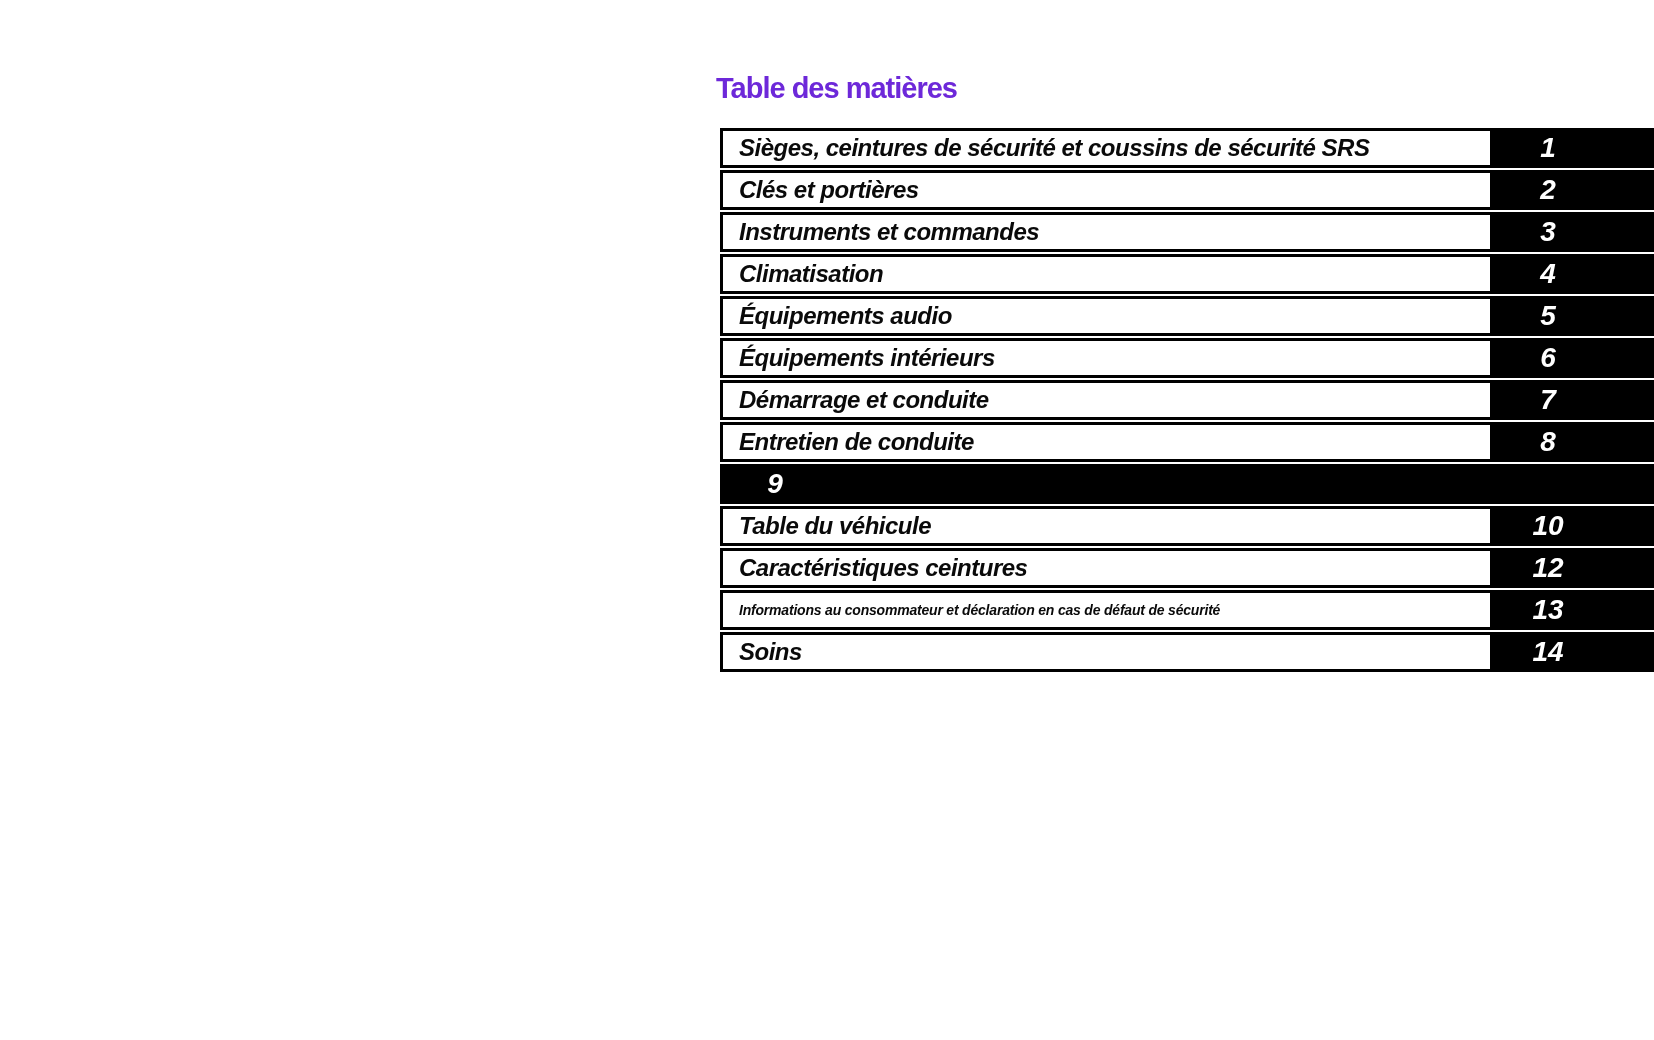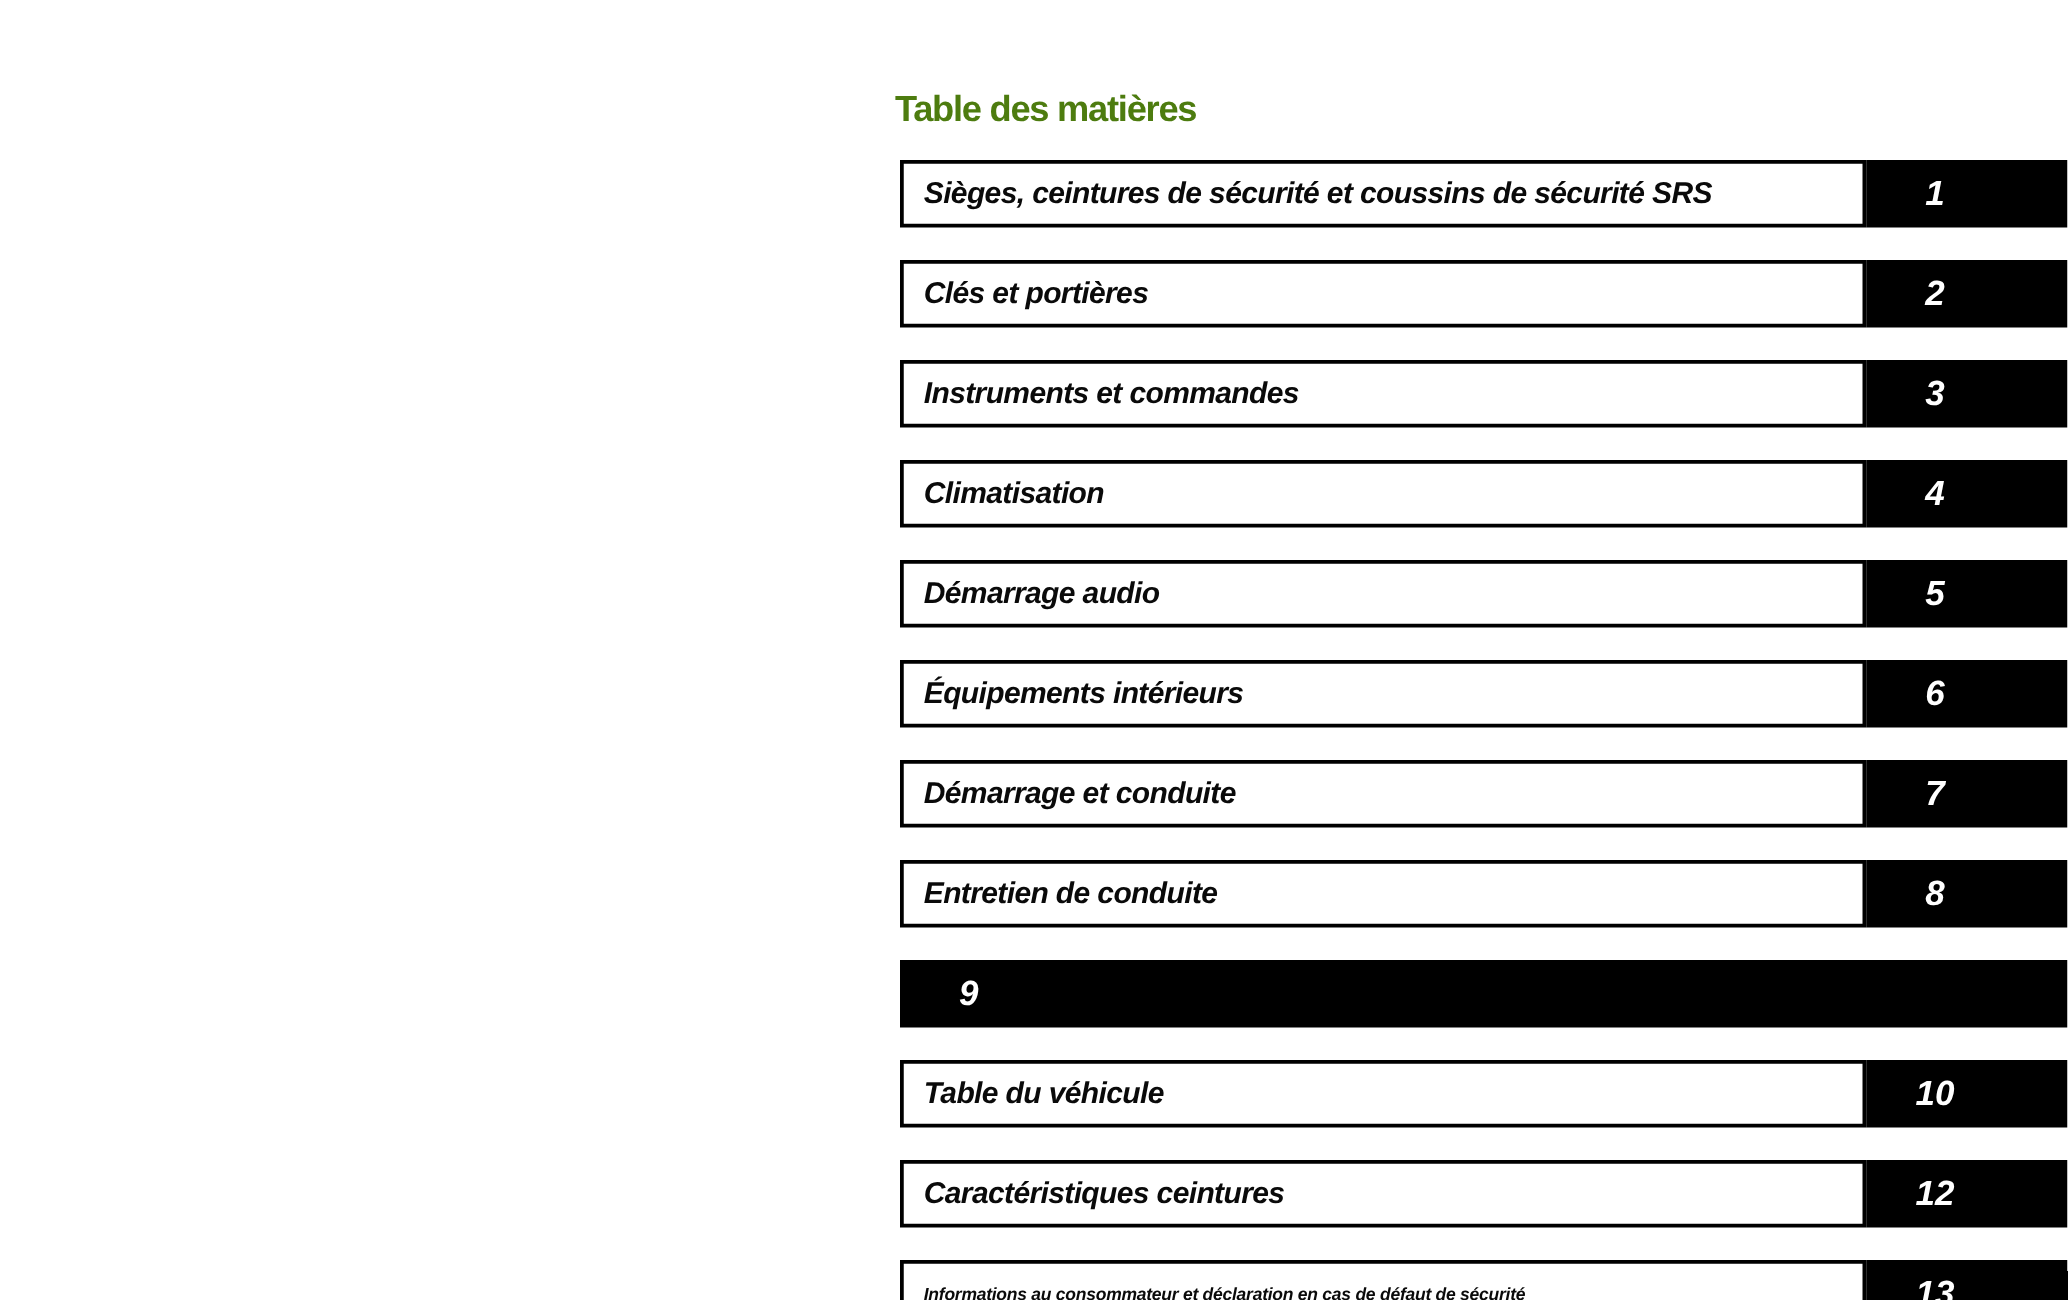--- a/index.html
+++ b/index.html
@@ -16,32 +16,32 @@
     color: #0a0a0a;
   }
   .page-title {
     position: absolute;
     left: 716px;
     top: 72px;
     font-size: 29px;
     font-weight: bold;
     letter-spacing: -1px;
     white-space: nowrap;
-    color: #4d7c0f;
+    color: #6d28d9;
   }
   .toc-list {
     position: absolute;
     left: 720px;
     top: 128px;
     width: 934px;
   }
   .toc-row {
     display: flex;
-    height: 54px;
-    margin-bottom: 26px;
+    height: 40px;
+    margin-bottom: 2px;
     border-radius: 17px;
   }
   .toc-label {
     box-sizing: border-box;
     width: 773px;
     flex: none;
     background: #ffffff;
     border: 3px solid #000000;
     display: flex;
     align-items: center;
@@ -102,21 +102,21 @@
   </div>
 
   <div class="toc-row">
     <div class="toc-label">Climatisation</div>
     <div class="toc-tab">
         <span class="tab-number">4</span>
       </div>
   </div>
 
   <div class="toc-row">
-    <div class="toc-label">Démarrage audio</div>
+    <div class="toc-label">Équipements audio</div>
     <div class="toc-tab">
         <span class="tab-number">5</span>
       </div>
   </div>
 
   <div class="toc-row">
     <div class="toc-label">Équipements intérieurs</div>
     <div class="toc-tab">
         <span class="tab-number">6</span>
       </div>

